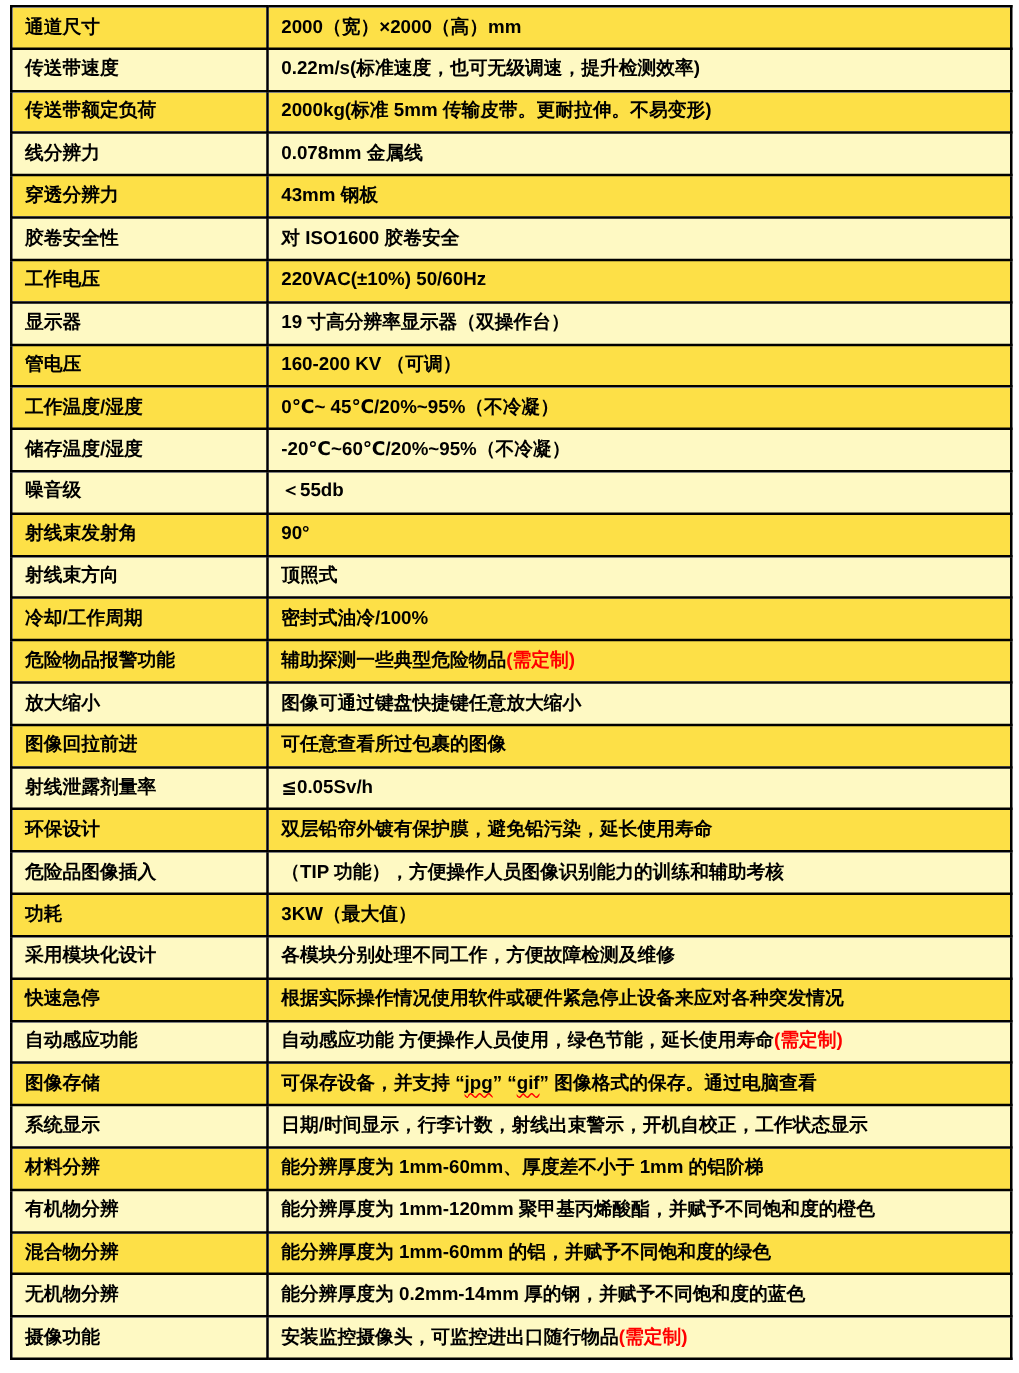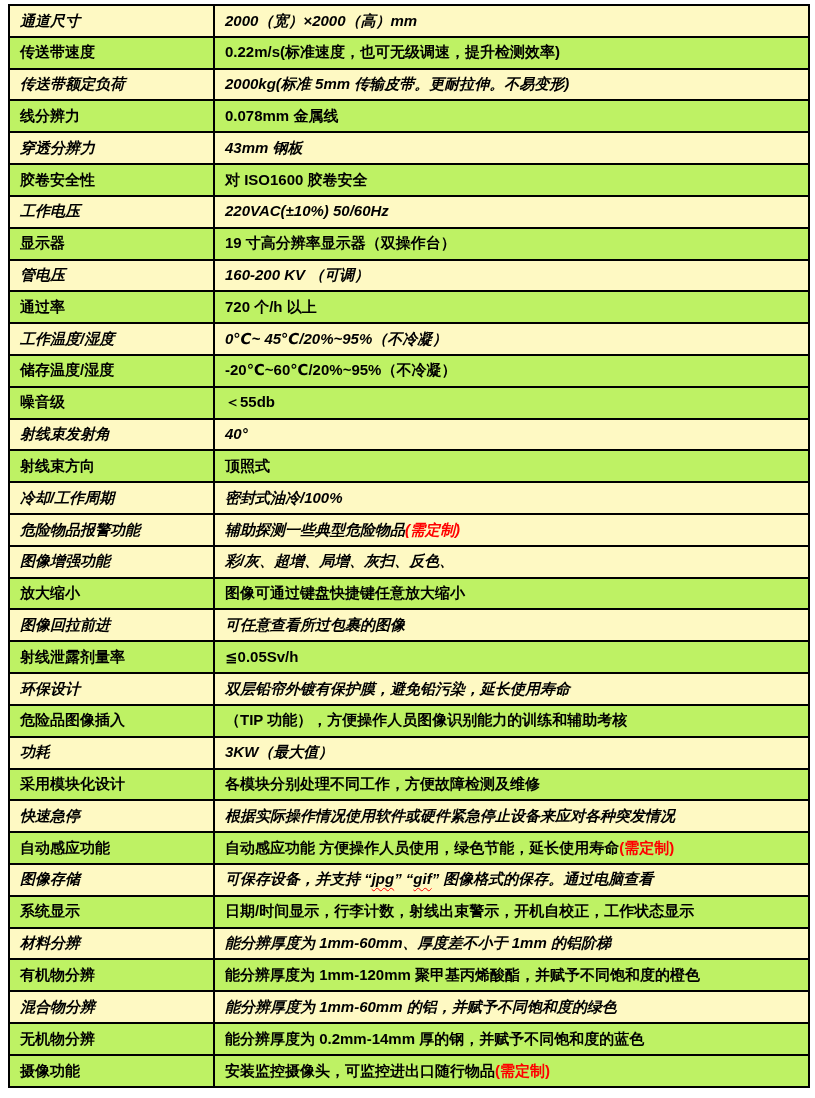--- a/index.html
+++ b/index.html
@@ -35,22 +35,22 @@
     color: #000000;
     vertical-align: middle;
     padding: 2px 6px 2px 10px;
     line-height: 1.25;
     overflow: hidden;
     white-space: nowrap;
   }
   table.spec-table td.value-cell {
     white-space: normal;
   }
-  tr.shaded td { background: #fef9c3; font-style: italic; }
-  tr.plain td  { background: #bef264; }
+  tr.shaded td { background: #fde047; }
+  tr.plain td  { background: #fef9c3; }
   .red { color: #ff0000; text-align: right; }
   .squiggle {
     text-decoration: underline;
     text-decoration-style: wavy;
     text-decoration-color: #ff0000;
     text-decoration-thickness: 1px;
     text-underline-offset: 3px;
   }
   col.label-col { width: 205px; }
 </style>
@@ -94,55 +94,47 @@
             <td class="value-cell"><span>220VAC(±10%)  50/60Hz</span></td>
           </tr>
           <tr class="plain">
             <td class="label-cell">显示器</td>
             <td class="value-cell"><span>19 寸高分辨率显示器（双操作台）</span></td>
           </tr>
           <tr class="shaded">
             <td class="label-cell">管电压</td>
             <td class="value-cell"><span>160-200 KV （可调）</span></td>
           </tr>
-          <tr class="plain">
-            <td class="label-cell">通过率</td>
-            <td class="value-cell"><span>720 个/h 以上</span></td>
-          </tr>
           <tr class="shaded">
             <td class="label-cell">工作温度/湿度</td>
             <td class="value-cell"><span>0℃~ 45℃/20%~95%（不冷凝）</span></td>
           </tr>
           <tr class="plain">
             <td class="label-cell">储存温度/湿度</td>
             <td class="value-cell"><span>-20℃~60℃/20%~95%（不冷凝）</span></td>
           </tr>
           <tr class="plain">
             <td class="label-cell">噪音级</td>
             <td class="value-cell"><span>＜55db</span></td>
           </tr>
           <tr class="shaded">
             <td class="label-cell">射线束发射角</td>
-            <td class="value-cell"><span>40°</span></td>
+            <td class="value-cell"><span>90°</span></td>
           </tr>
           <tr class="plain">
             <td class="label-cell">射线束方向</td>
             <td class="value-cell"><span>顶照式</span></td>
           </tr>
           <tr class="shaded">
             <td class="label-cell">冷却/工作周期</td>
             <td class="value-cell"><span>密封式油冷/100%</span></td>
           </tr>
           <tr class="shaded">
             <td class="label-cell">危险物品报警功能</td>
             <td class="value-cell"><span>辅助探测一些典型危险物品</span><span class="red">(需定制)</span></td>
-          </tr>
-          <tr class="shaded">
-            <td class="label-cell">图像增强功能</td>
-            <td class="value-cell"><span>彩/灰、超增、局增、灰扫、反色、</span></td>
           </tr>
           <tr class="plain">
             <td class="label-cell">放大缩小</td>
             <td class="value-cell"><span>图像可通过键盘快捷键任意放大缩小</span></td>
           </tr>
           <tr class="shaded">
             <td class="label-cell">图像回拉前进</td>
             <td class="value-cell"><span>可任意查看所过包裹的图像</span></td>
           </tr>
           <tr class="plain">

